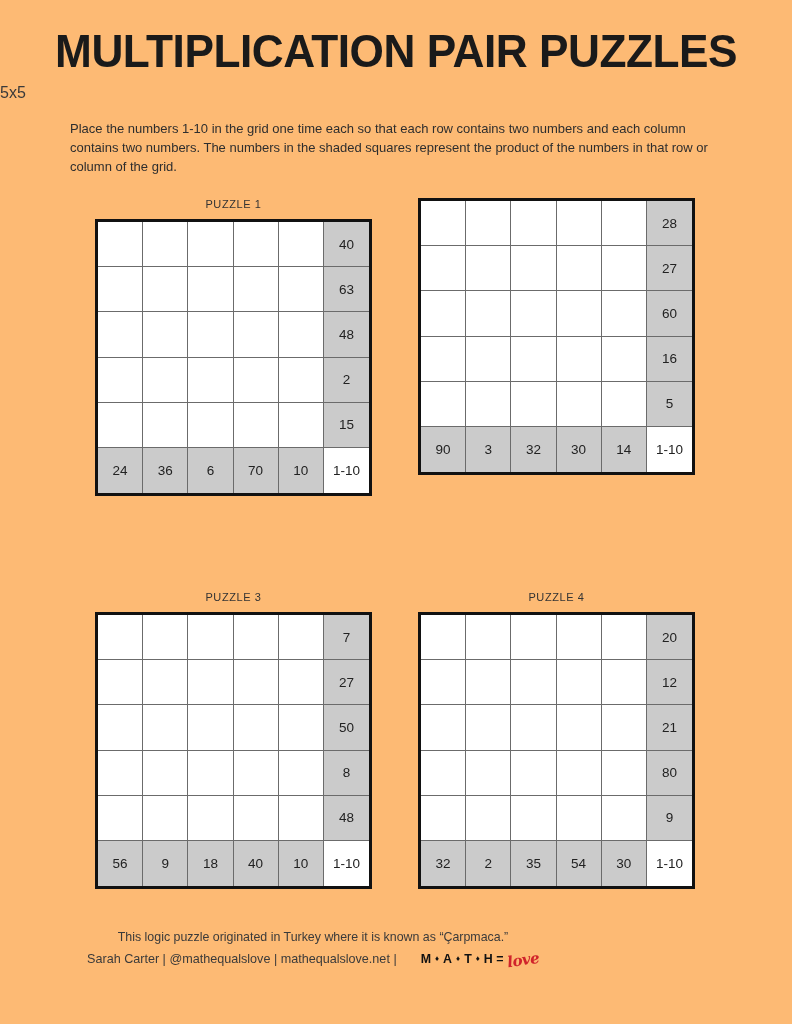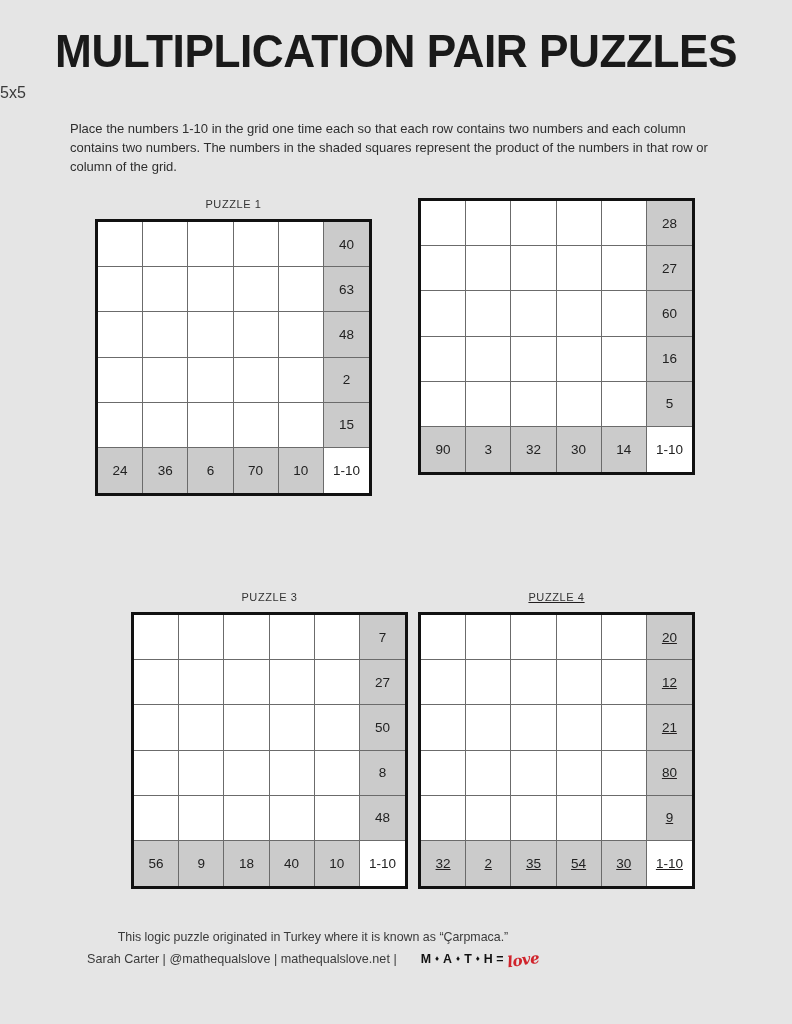--- a/index.html
+++ b/index.html
@@ -12,21 +12,21 @@
     height: 1024px;
     font-family: "Liberation Sans", sans-serif;
     color: #231f20;
     position: relative;
     overflow: hidden;
   }
 
   .page {
     position: absolute;
     inset: 0;
-    background: #e5e5e5;
+    background: #fdba74;
   }
 
   
   .title {
     position: absolute;
     top: 26px;
     left: 0;
     width: 792px;
     text-align: center;
     font-size: 47px;
@@ -90,22 +90,22 @@
     background: #ffffff;
   }
   .cell.col-last { border-right: none; }
   .cell.row-last { border-bottom: none; }
   .cell.shaded { background: #cbcbcb; }
   .cell.corner { background: #ffffff; }
 
   
   #puzzle-1 { left: 95px;  top: 198px; }
   #puzzle-2 { left: 418px; top: 198px; }
-  #puzzle-3 { left: 95px;  top: 591px; margin-left: 36px; }
-  #puzzle-4 { left: 418px; top: 591px; text-decoration: underline; }
+  #puzzle-3 { left: 95px;  top: 591px; }
+  #puzzle-4 { left: 418px; top: 591px; }
 
   
   .footer {
     position: absolute;
     left: 0;
     top: 930px;
     width: 626px;
     text-align: center;
   }
   .footer-note {

